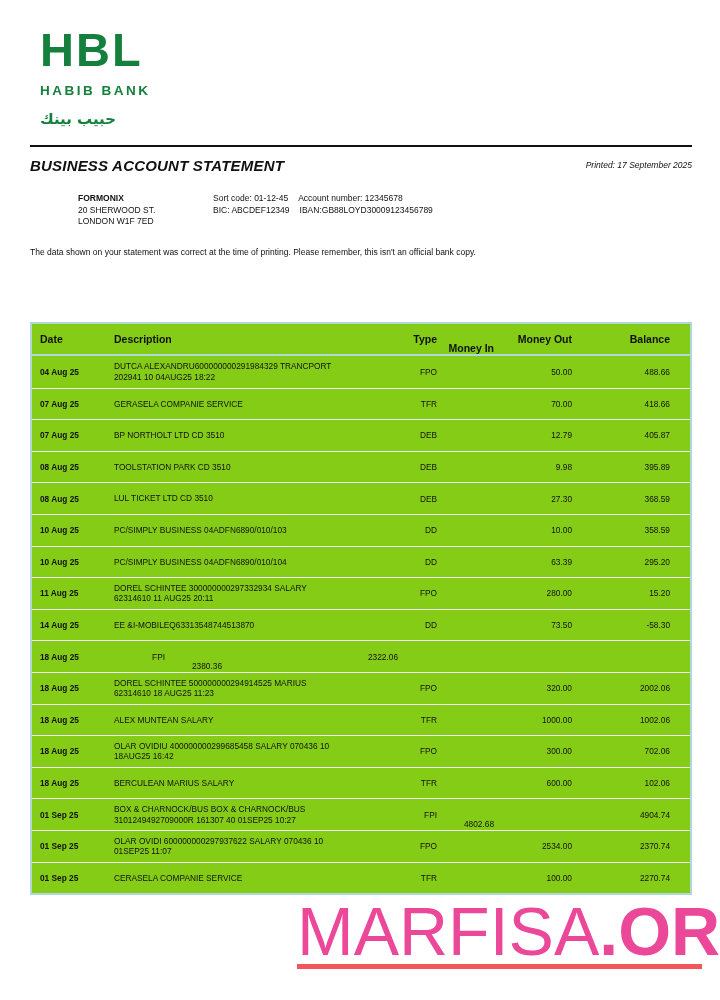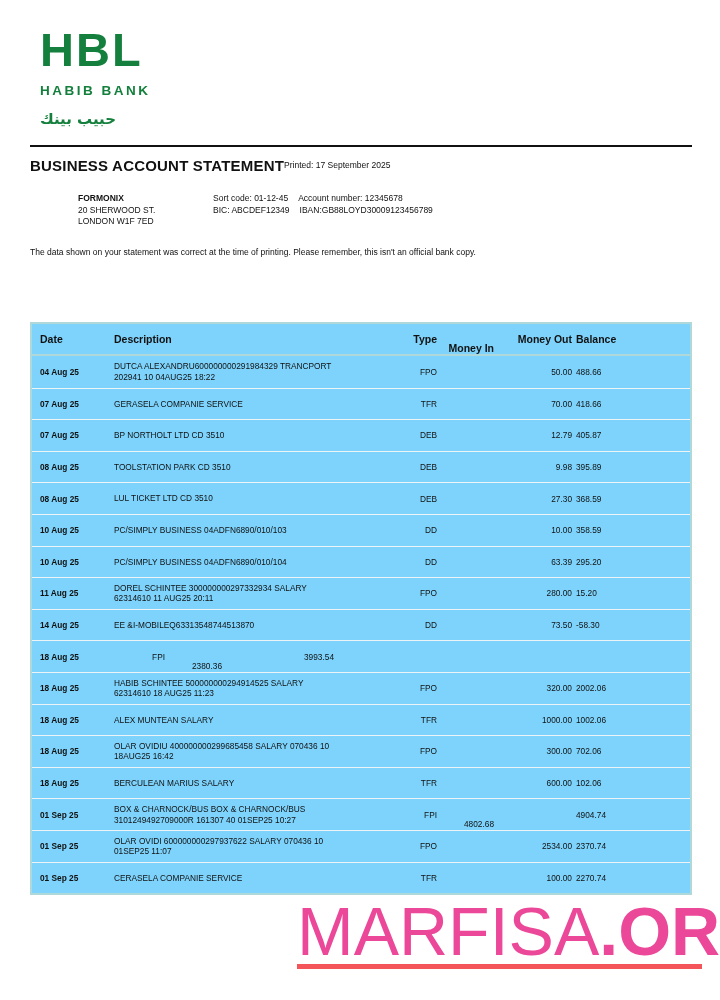--- a/index.html
+++ b/index.html
@@ -15,47 +15,47 @@
 
   
   .logo { position: absolute; left: 40px; top: 26px; color: #15803d; }
   .logo-hbl { font-size: 47px; font-weight: 700; letter-spacing: 2px; line-height: 1.0; }
   .logo-sub { font-size: 13.5px; font-weight: 700; letter-spacing: 2.5px; margin-top: 10px; }
   .logo-urdu { font-family: "DejaVu Sans", sans-serif; font-size: 15px; font-weight: 700; margin-top: 12px; direction: rtl; text-align: left; letter-spacing: 1px; }
 
   .rule { position: absolute; left: 30px; right: 28px; top: 145px; height: 2px; background: #111; }
 
   
-  .title-row { position: absolute; left: 30px; right: 28px; top: 157px; display: flex; align-items: flex-start; }
+  .title-row { position: absolute; left: 30px; right: 28px; top: 157px; display: flex; justify-content: space-between; align-items: flex-start; font-style: italic; }
   .doc-title { font-size: 15px; font-weight: 700; letter-spacing: 0.2px; }
   .printed { font-size: 8.5px; padding-top: 3px; }
 
   
   .acct { position: absolute; left: 30px; top: 193px; display: flex; font-size: 8.5px; line-height: 11.5px; margin-left: 48px; }
   .acct-left { width: 135px; }
   .acct-name { font-weight: 700; }
   .acct-codes .pair { margin-right: 10px; }
   .acct-codes div { white-space: nowrap; }
 
   
   .notice1 { position: absolute; left: 30px; top: 247px; font-size: 8.5px; }
   .notice2 { position: absolute; left: 30px; top: 294px; font-size: 8.5px; }
 
   
-  .stmt-table { position: absolute; left: 30px; top: 322px; width: 662px; border: 2px solid #afd8da; background: #7dd3fc; }
+  .stmt-table { position: absolute; left: 30px; top: 322px; width: 662px; border: 2px solid #afd8da; background: #84cc16; }
   .thead { display: flex; align-items: center; height: 32px; border-bottom: 2px solid #afd8da; font-size: 10.5px; font-weight: 700; }
   .trow { display: flex; align-items: center; height: 31.6px; border-top: 1px solid #eef4f5; font-size: 8.3px; }
   .trow:first-child { border-top: none; }
   .c { padding: 0 2px; }
   .col-date { width: 80px; padding-left: 8px; }
   .col-desc { width: 272px; }
   .col-type { width: 55px; text-align: right; }
   .col-in   { width: 57px; text-align: right; margin-top: 18px; }
   .col-out  { width: 78px; text-align: right; }
-  .col-bal  { width: 104px; text-align: left; padding-right: 8px; }
+  .col-bal  { width: 104px; text-align: right; padding-right: 8px; }
   .trow .col-date { font-weight: 700; }
   .desc-line { line-height: 10.5px; }
 
   
   .watermark { position: absolute; left: 297px; top: 901px; width: 416px; }
   .wm-text { font-size: 68px; line-height: 60px; color: #ec4899; letter-spacing: 0px; white-space: nowrap; }
   .wm-main { font-weight: 400; }
   .wm-strong { font-weight: 700; }
   .wm-bar { height: 5px; background: #f4555a; margin-top: 3px; width: 405px; }
 </style>
@@ -211,27 +211,27 @@
     <div class="c col-in"></div>
     <div class="c col-out">73.50</div>
     <div class="c col-bal">-58.30</div>
   </div>
 
   <div class="trow">
     <div class="c col-date">18 Aug 25</div>
     <div class="c col-type">FPI</div>
     <div class="c col-in">2380.36</div>
     <div class="c col-out"></div>
-    <div class="c col-bal">3993.54</div>
-  </div>
-
-  <div class="trow">
-    <div class="c col-date">18 Aug 25</div>
-    <div class="c col-desc">
-      <div class="desc-line">HABIB SCHINTEE 500000000294914525 SALARY</div>
+    <div class="c col-bal">2322.06</div>
+  </div>
+
+  <div class="trow">
+    <div class="c col-date">18 Aug 25</div>
+    <div class="c col-desc">
+      <div class="desc-line">DOREL SCHINTEE 500000000294914525 MARIUS</div>
       <div class="desc-line">62314610 18 AUG25 11:23</div>
     </div>
     <div class="c col-type">FPO</div>
     <div class="c col-in"></div>
     <div class="c col-out">320.00</div>
     <div class="c col-bal">2002.06</div>
   </div>
 
   <div class="trow">
     <div class="c col-date">18 Aug 25</div>

